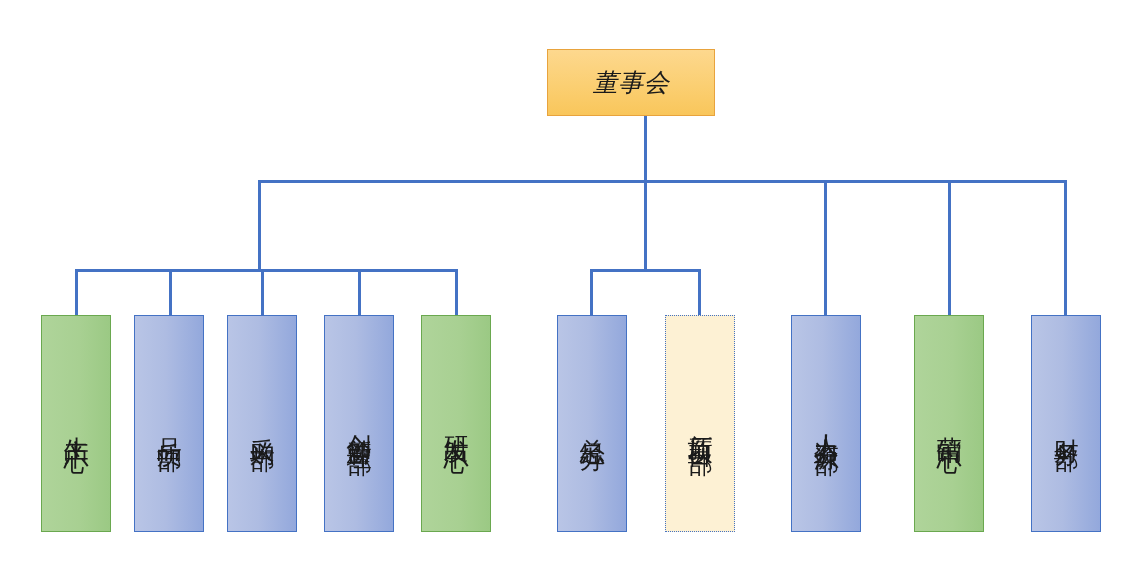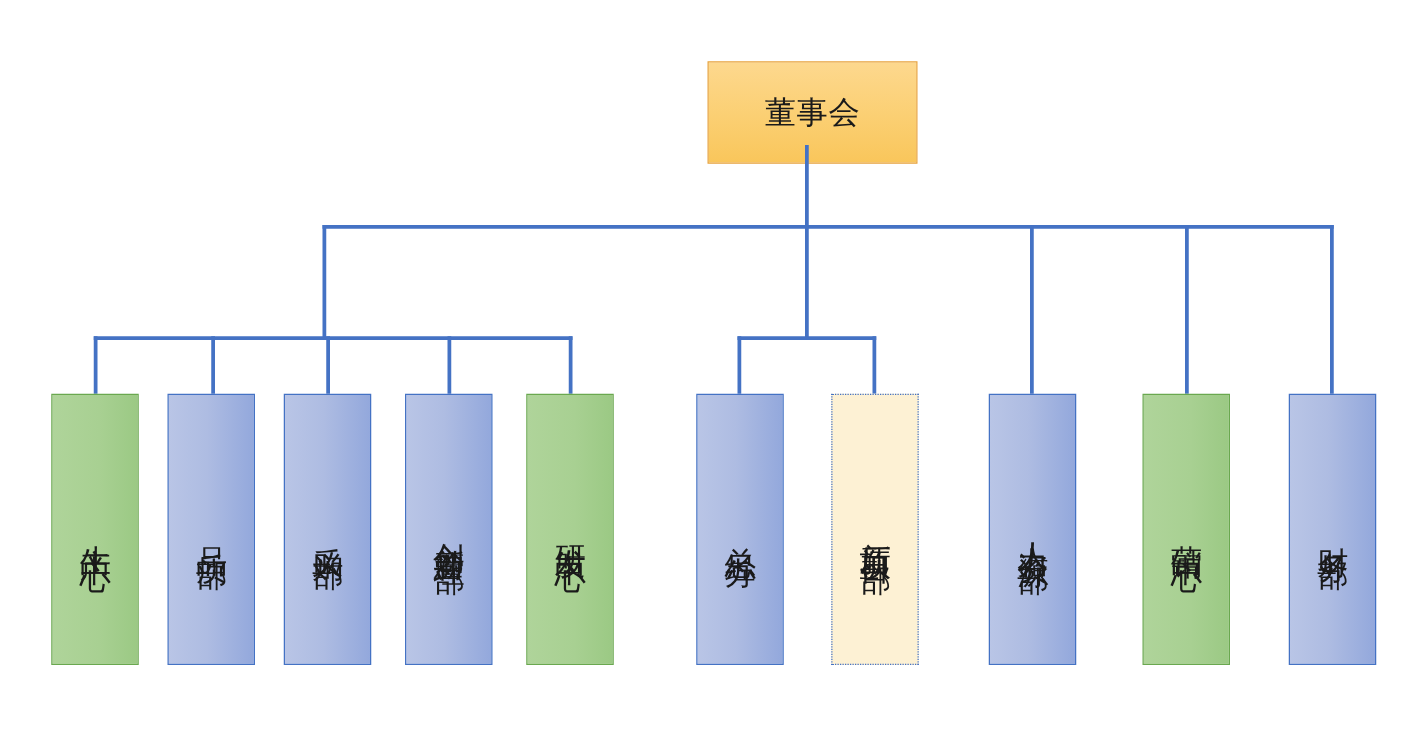--- a/index.html
+++ b/index.html
@@ -79,21 +79,21 @@
   .fill-cream {
     background: #FDF1D4;
     border: 1.5px dotted #4472C4;
   }
 </style>
 </head>
 <body>
 
 <div id="chart-canvas">
 
-  <div class="node node-root" style="left:566px; top:49px; width:168px; height:82px;">
+  <div class="node node-root" style="left:547px; top:49px; width:168px; height:67px;font-style:italic;">
     <span class="node-label">董事会</span>
   </div>
 
   <div class="connector conn-v" style="left:644px; top:116px; width:3px; height:66px;"></div>
 
   <div class="connector conn-h" style="left:258px; top:180px; width:809px; height:3px;"></div>
 
   <div class="connector conn-v" style="left:258px; top:180px; width:3px; height:92px;"></div>
 
   <div class="connector conn-v" style="left:644px; top:180px; width:3px; height:92px;"></div>

